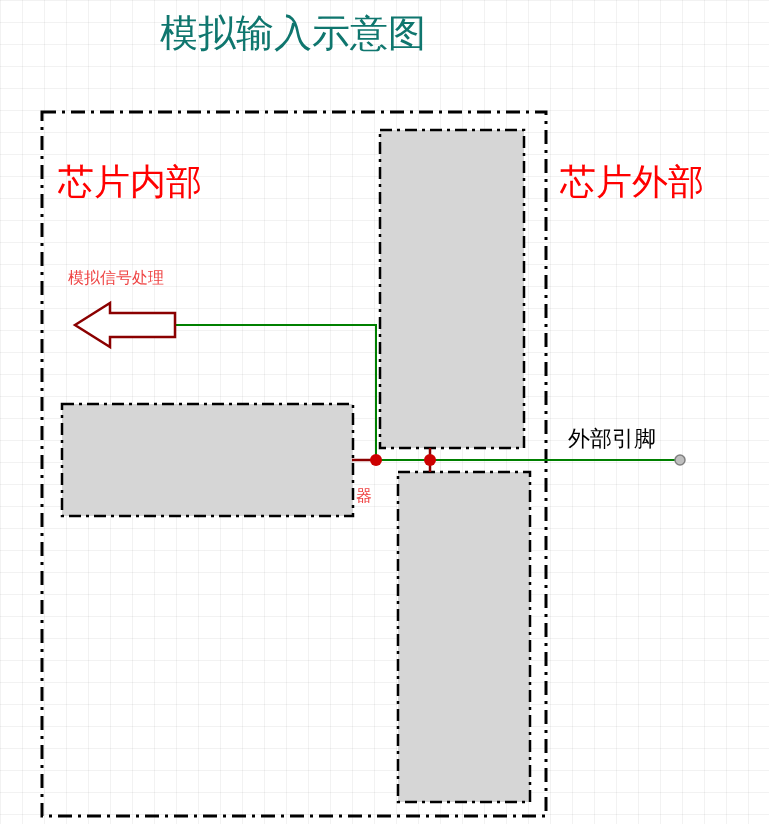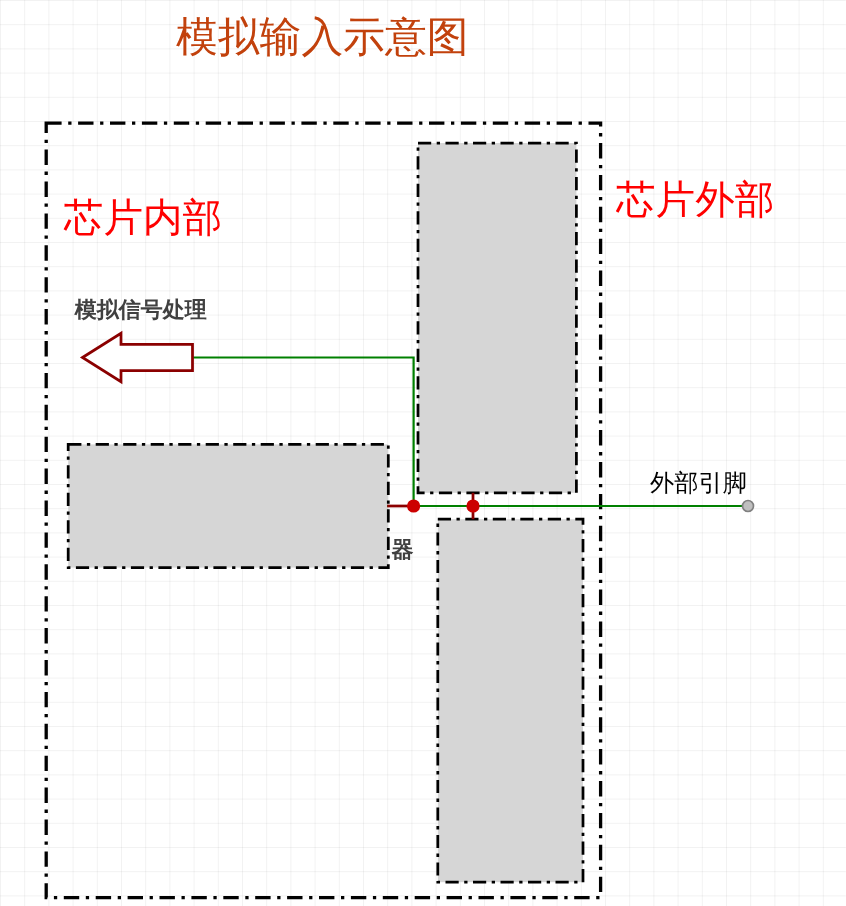--- a/index.html
+++ b/index.html
@@ -17,34 +17,34 @@
     position: absolute;
     inset: 0;
     background-image:
       linear-gradient(to right, rgba(0,0,0,0.05) 1px, transparent 1px),
       linear-gradient(to bottom, rgba(0,0,0,0.05) 1px, transparent 1px);
     background-size: 22px 22px;
   }
   .layer { position: absolute; }
 
   .title {
-    color: #c2410c;
+    color: #0f766e;
     font-size: 38px;
     font-weight: 400;
   }
   .red-label {
     color: #ff0000;
     font-size: 36px;
     font-weight: 400;
     white-space: nowrap;
   }
   .blue-small {
-    color: #404040;
-    font-size: 20px;
-    font-weight: 700;
+    color: #ef4444;
+    font-size: 16px;
+    font-weight: 400;
   }
   .black-small {
     color: #000;
     font-size: 22px;
   }
   svg { position: absolute; top:0; left:0; }
 </style>
 </head>
 <body>
 
@@ -73,21 +73,21 @@
   <line x1="430" y1="448" x2="430" y2="460" stroke="#8b0000" stroke-width="2.5"></line>
 
   <polygon points="75,325 110,303 110,313 175,313 175,337 110,337 110,347" fill="#ffffff" stroke="#8b0000" stroke-width="2.5"></polygon>
 
   <circle cx="376" cy="460" r="6" fill="#cc0000"></circle>
   <circle cx="430" cy="460" r="6" fill="#cc0000"></circle>
 
   <circle cx="680" cy="460" r="5" fill="#bfbfbf" stroke="#808080" stroke-width="1.5"></circle>
 </svg>
 
-<div class="layer red-label" style="left:58px; top:174px;font-family:Liberation Serif, serif;">芯片内部</div>
+<div class="layer red-label" style="left:58px; top:158px;font-family:Liberation Serif, serif;">芯片内部</div>
 
 <div class="layer red-label" style="left:560px; top:158px;font-family:Liberation Mono, monospace;">芯片外部</div>
 
 <div class="layer blue-small" style="left:68px; top:268px;">模拟信号处理</div>
 
 <div class="layer blue-small" style="left:356px; top:486px;">器</div>
 
-<div class="layer black-small" style="left:591px; top:424px;text-align:center;">外部引脚</div>
+<div class="layer black-small" style="left:568px; top:424px;text-align:center;">外部引脚</div>
 
 </body></html>

